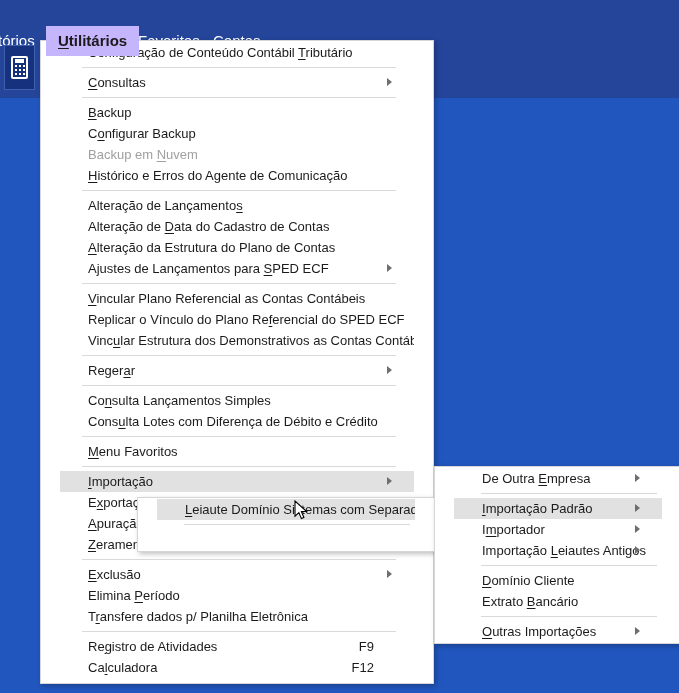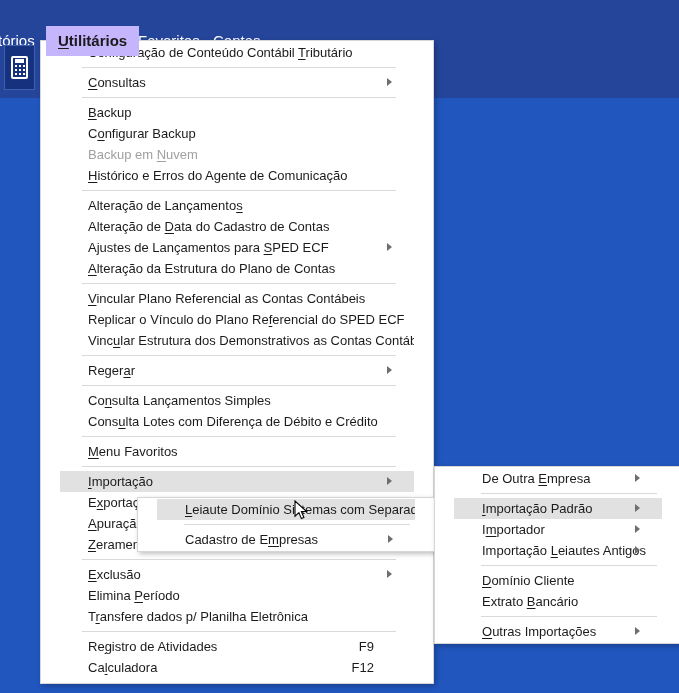--- a/index.html
+++ b/index.html
@@ -79,22 +79,22 @@
       <div class="sep"></div>
       <div class="mi"><span><u>C</u>onsultas</span><span class="arrow"></span></div>
       <div class="sep"></div>
       <div class="mi"><span><u>B</u>ackup</span></div>
       <div class="mi"><span>C<u>o</u>nfigurar Backup</span></div>
       <div class="mi dis"><span>Backup em <u>N</u>uvem</span></div>
       <div class="mi"><span><u>H</u>istórico e Erros do Agente de Comunicação</span></div>
       <div class="sep"></div>
       <div class="mi"><span>Alteração de Lançamento<u>s</u></span></div>
       <div class="mi"><span>Alteração de <u>D</u>ata do Cadastro de Contas</span></div>
+      <div class="mi"><span><u>A</u>lteração da Estrutura do Plano de Contas</span></div>
       <div class="mi"><span>Ajustes de Lançamentos para <u>S</u>PED ECF</span><span class="arrow"></span></div>
-      <div class="mi"><span><u>A</u>lteração da Estrutura do Plano de Contas</span></div>
       <div class="sep"></div>
       <div class="mi"><span><u>V</u>incular Plano Referencial as Contas Contábeis</span></div>
       <div class="mi"><span>Replicar o Vínculo do Plano Re<u>f</u>erencial do SPED ECF</span></div>
       <div class="mi"><span>Vinc<u>u</u>lar Estrutura dos Demonstrativos as Contas Contábeis</span></div>
       <div class="sep"></div>
       <div class="mi"><span>Reger<u>a</u>r</span><span class="arrow"></span></div>
       <div class="sep"></div>
       <div class="mi"><span>Co<u>n</u>sulta Lançamentos Simples</span></div>
       <div class="mi"><span>Cons<u>u</u>lta Lotes com Diferença de Débito e Crédito</span></div>
       <div class="sep"></div>
@@ -109,21 +109,20 @@
       <div class="mi"><span>Elimina <u>P</u>eríodo</span></div>
       <div class="mi"><span>T<u>r</u>ansfere dados p/ Planilha Eletrônica</span></div>
       <div class="sep"></div>
       <div class="mi"><span>Re<u>g</u>istro de Atividades</span><span class="sc">F9</span></div>
       <div class="mi"><span>Ca<u>l</u>culadora</span><span class="sc">F12</span></div>
     </div>
 
   <div id="menu-importacao-padrao" class="menu-panel">
       <div class="mi hl"><span><u>L</u>eiaute Domínio Sistemas com Separador</span></div>
       <div class="sep"></div>
-      <div class="mi"><span>Cadastro de E<u>m</u>presas</span><span class="arrow"></span></div>
     </div>
 
   <div id="menu-importacao" class="menu-panel">
       <div class="mi"><span>De Outra <u>E</u>mpresa</span><span class="arrow"></span></div>
       <div class="sep"></div>
       <div class="mi hl"><span><u>I</u>mportação Padrão</span><span class="arrow"></span></div>
       <div class="mi"><span>I<u>m</u>portador</span><span class="arrow"></span></div>
       <div class="mi"><span>Importação <u>L</u>eiautes Antigos</span><span class="arrow"></span></div>
       <div class="sep"></div>
       <div class="mi"><span><u>D</u>omínio Cliente</span></div>

